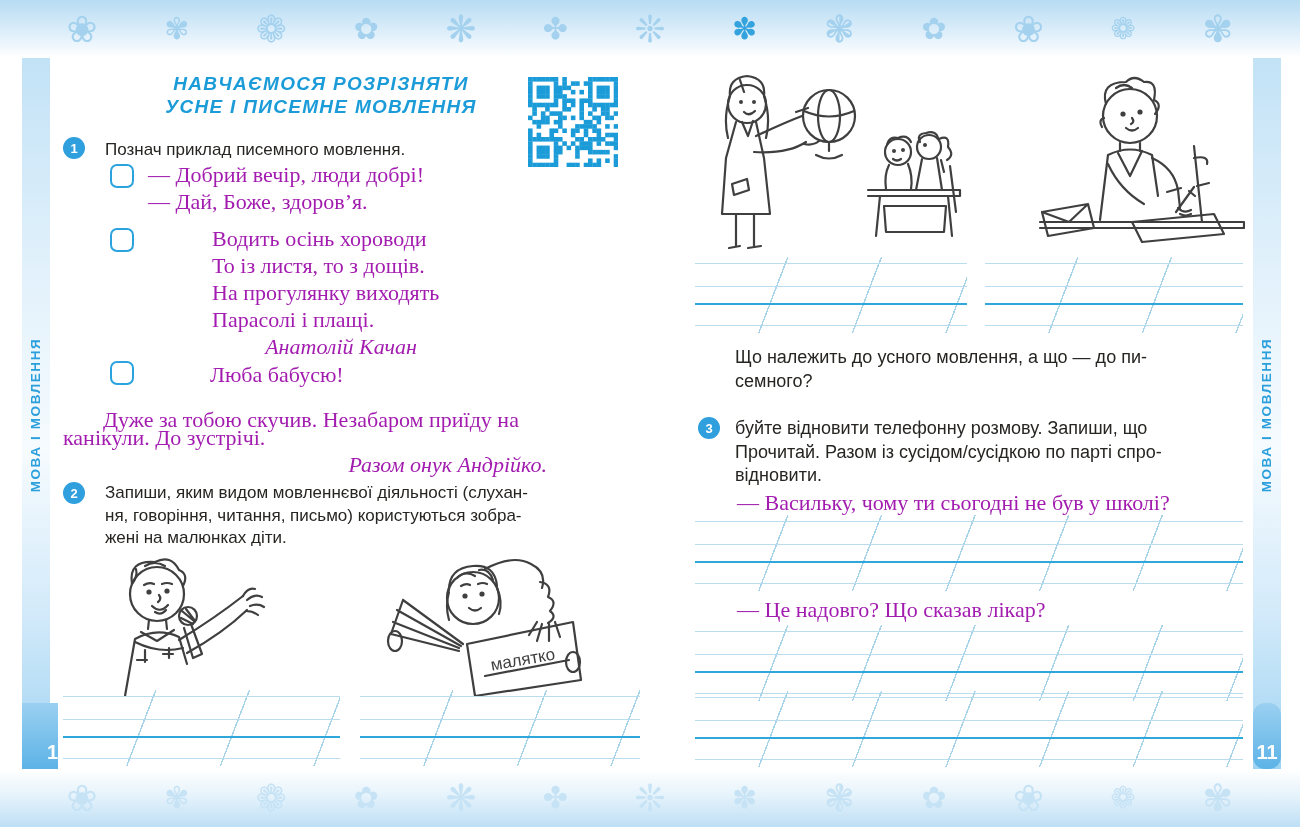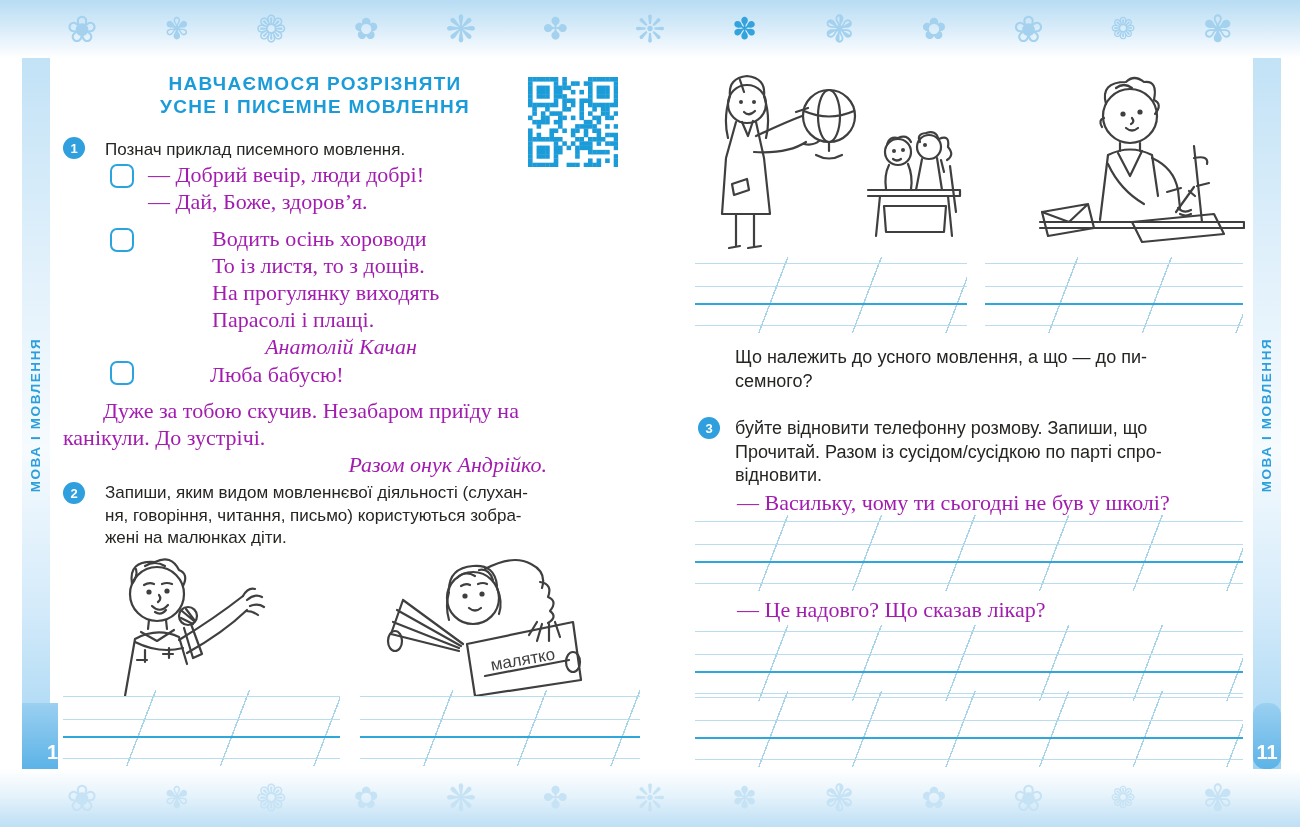--- a/index.html
+++ b/index.html
@@ -31,22 +31,22 @@
            display:flex;align-items:flex-end;justify-content:center;padding-bottom:5px;}
   .pn-left{left:22px;padding-left:36px;} .pn-right{left:1253px;border-radius:12px;}
 
   
   .sans{position:absolute;font-size:17px;line-height:22.5px;color:#262522;}
   .sans-r{position:absolute;font-size:18px;line-height:23.5px;color:#262522;}
   .sans .bl,.sans-r .bl{display:block;}
   .serif{position:absolute;font-family:"Liberation Serif","DejaVu Serif",serif;
          font-size:22px;line-height:27px;color:#a21caf;}
   .it{font-style:italic;}
-  .title{position:absolute;left:125px;top:72px;width:380px;text-align:center;color:#1b9cd8;
-         font-weight:bold;font-size:19px;line-height:23px;letter-spacing:1.3px;}
+  .title{position:absolute;left:131px;top:72px;width:380px;text-align:center;color:#1b9cd8;
+         font-weight:bold;font-size:19px;line-height:23px;letter-spacing:1.3px;font-style:italic;}
   .title span{display:block;}
 
   
   .badge{position:absolute;width:22px;height:22px;border-radius:50%;background:#2f9fdd;color:#fff;
          font-size:13px;font-weight:bold;display:flex;align-items:center;justify-content:center;}
   .checkbox{position:absolute;width:24px;height:24px;border:2.5px solid #2aa3de;border-radius:7px;
             background:#fff;box-sizing:border-box;}
 
   
   .wl{position:absolute;height:64px;}
@@ -356,21 +356,21 @@
   <div class="serif" style="left:212px;top:225px;">
     <span style="display:block">Водить осінь хороводи</span>
     <span style="display:block">То із листя, то з дощів.</span>
     <span style="display:block">На прогулянку виходять</span>
     <span style="display:block">Парасолі і плащі.</span>
   </div>
   <div class="serif it" style="left:236px;top:333px;width:210px;text-align:center;">Анатолій Качан</div>
 
   <div class="checkbox" style="left:110px;top:361px;"></div>
   <div class="serif" style="left:210px;top:361px;">Люба бабусю!</div>
-  <div class="serif" style="left:103px;top:397px;">Дуже за тобою скучив. Незабаром приїду на</div>
+  <div class="serif" style="left:103px;top:406px;">Дуже за тобою скучив. Незабаром приїду на</div>
   <div class="serif" style="left:63px;top:424px;">канікули. До зустрічі.</div>
   <div class="serif it" style="left:300px;top:451px;width:247px;text-align:right;">Разом онук Андрійко.</div>
 
   <div class="badge" style="left:63px;top:482px;">2</div>
   <div class="sans" style="left:105px;top:482px;width:478px;">
     <span class="bl">Запиши, яким видом мовленнєвої діяльності (слухан-</span>
     <span class="bl">ня, говоріння, читання, письмо) користуються зобра-</span>
     <span class="bl">жені на малюнках діти.</span>
   </div>
 

